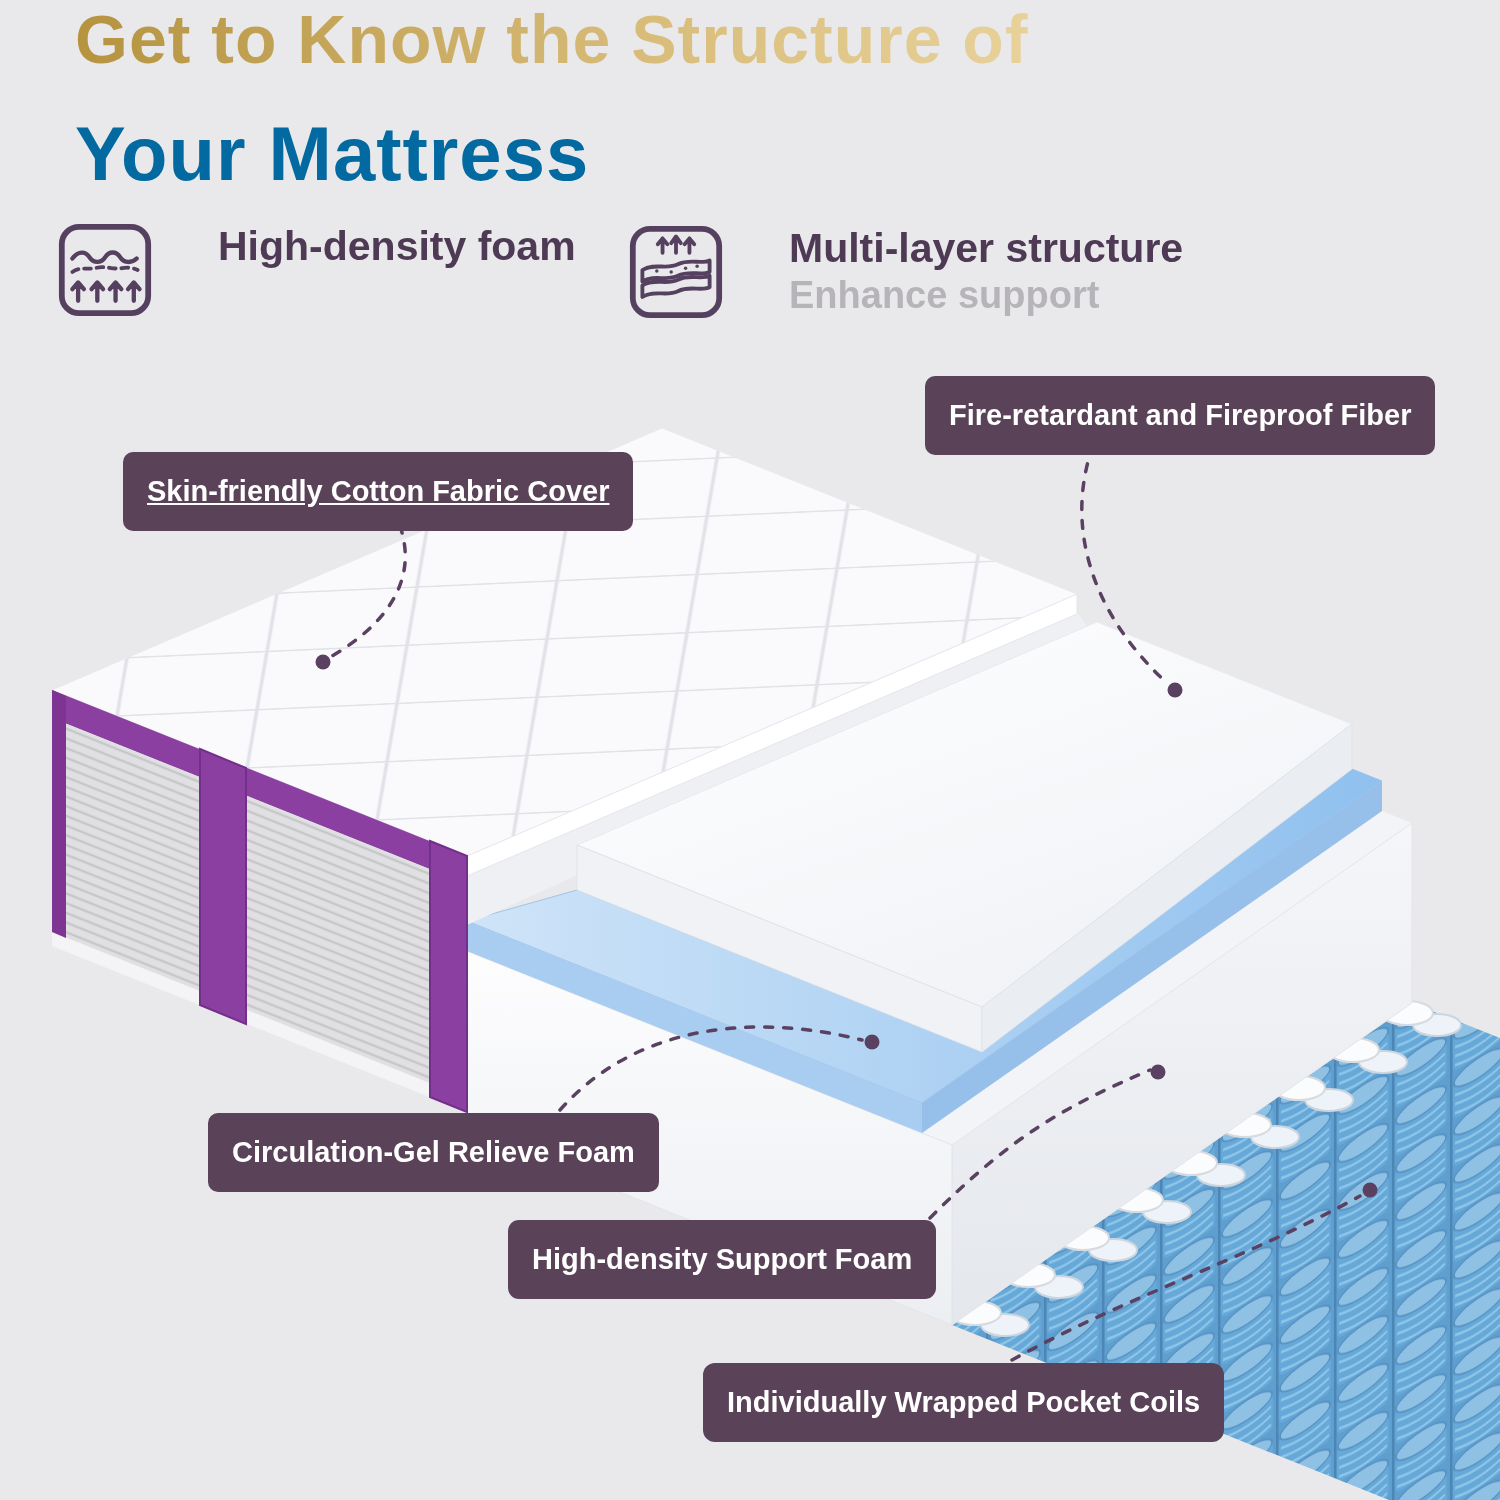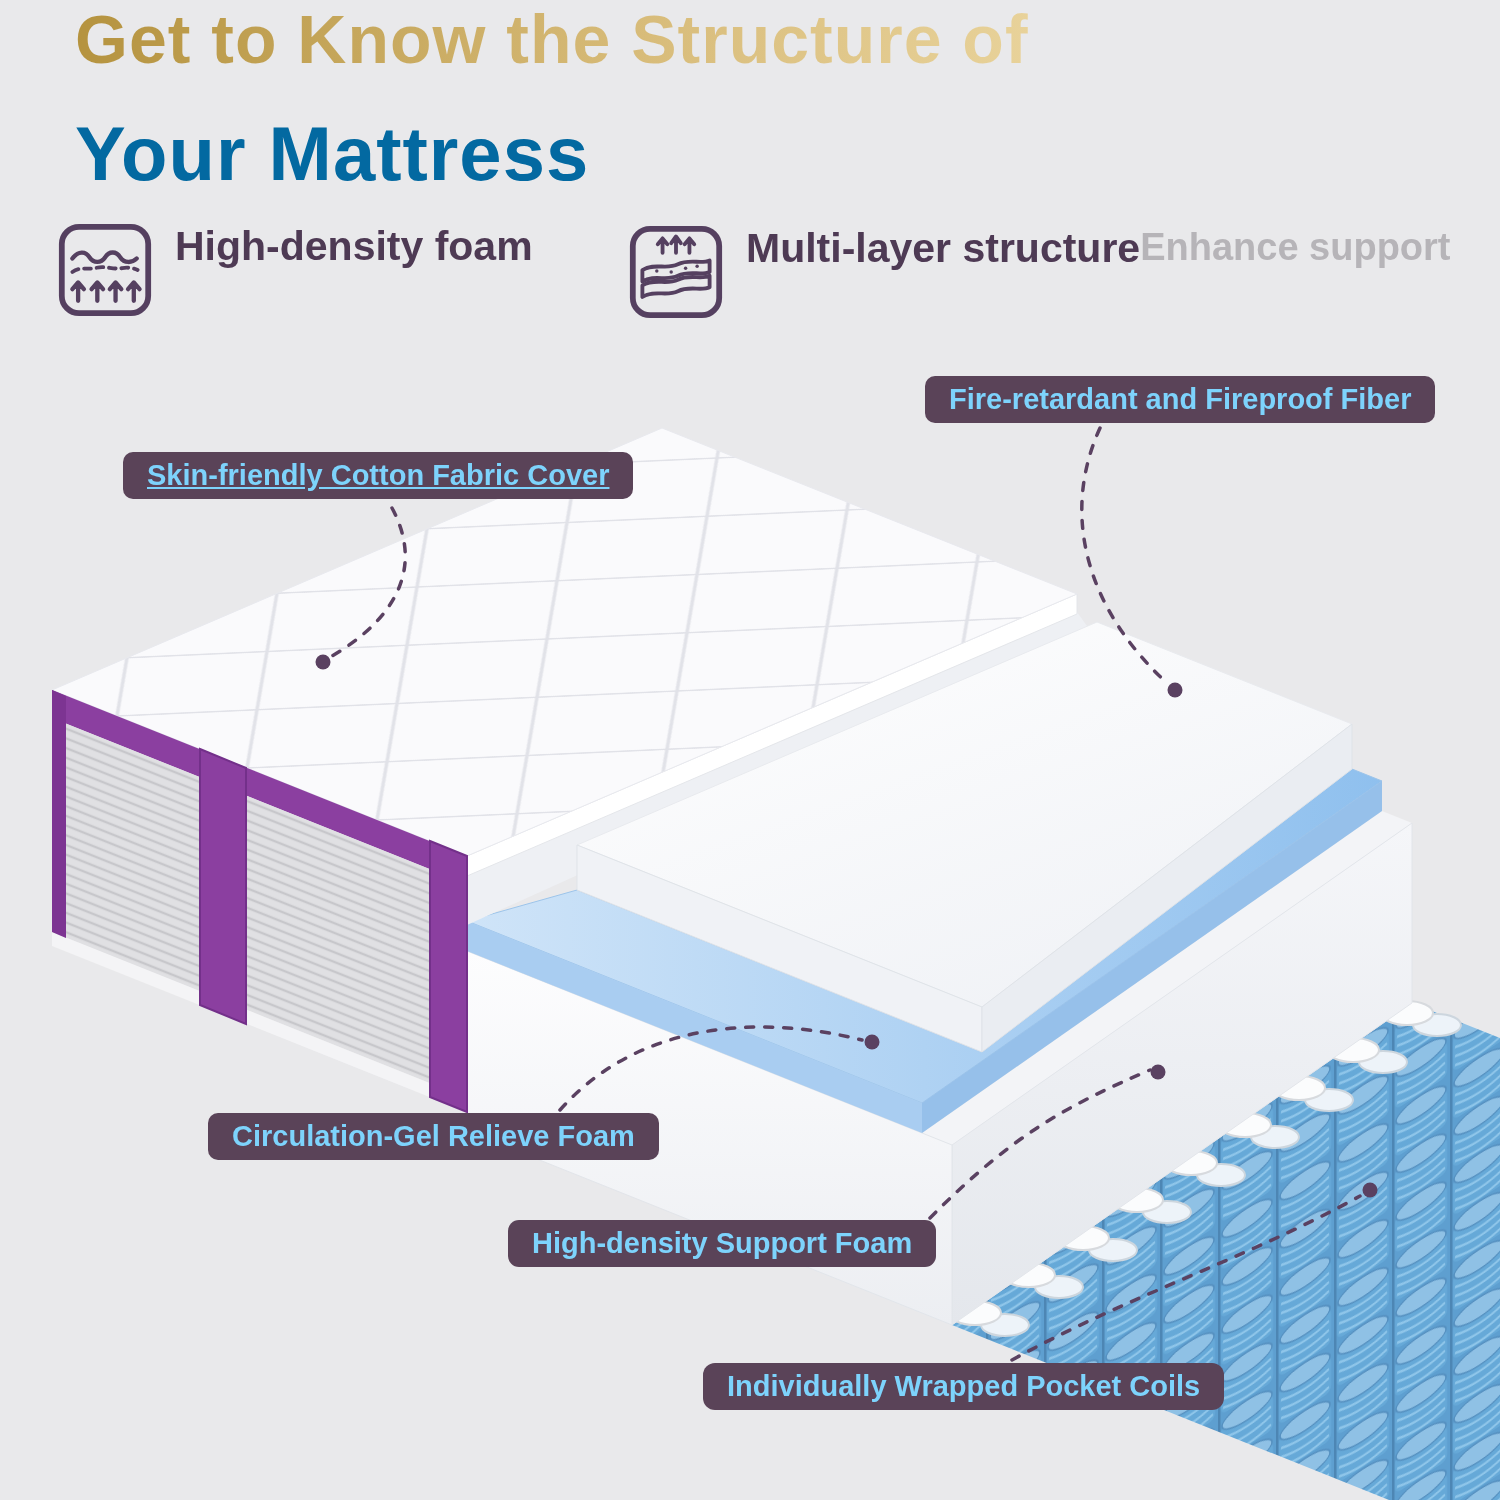--- a/index.html
+++ b/index.html
@@ -16,27 +16,27 @@
     white-space:nowrap;
   }
   #title-line2{
     left:75px;top:110px;font-size:76px;font-weight:bold;letter-spacing:1px;
     color:#0369a1;white-space:nowrap;
   }
   .feature{display:flex;gap:22px;align-items:flex-start;}
   #feature-0{left:57px;top:222px;}
   #feature-1{left:628px;top:224px;}
   .fi{width:96px;height:96px;flex:none;}
-  .ftext{display:flex;flex-direction:row;}
+  .ftext{display:flex;flex-direction:column;margin-left:43px;}
   .fheading{font-size:41px;font-weight:bold;color:#4e3a54;line-height:48px;white-space:nowrap;}
   .fsub{font-size:38px;font-weight:bold;color:#b6b4b8;line-height:46px;white-space:nowrap;}
   .pill{
-    position:absolute;background:#5a4358;color:#7dd3fc;
+    position:absolute;background:#5a4358;color:#ffffff;
     font-size:29px;font-weight:bold;line-height:31px;
-    padding:8px 24px;border-radius:10px;white-space:nowrap;
+    padding:24px 24px;border-radius:10px;white-space:nowrap;
   }
   #pill-fiber{left:925px;top:376px;}
   #pill-cover{left:123px;top:452px;text-decoration:underline;}
   #pill-gel{left:208px;top:1113px;}
   #pill-foam{left:508px;top:1220px;border-radius:11px;}
   #pill-coils{left:703px;top:1363px;border-radius:12px;}
   #diagram{left:0;top:0;}
 </style>
 </head>
 <body>

